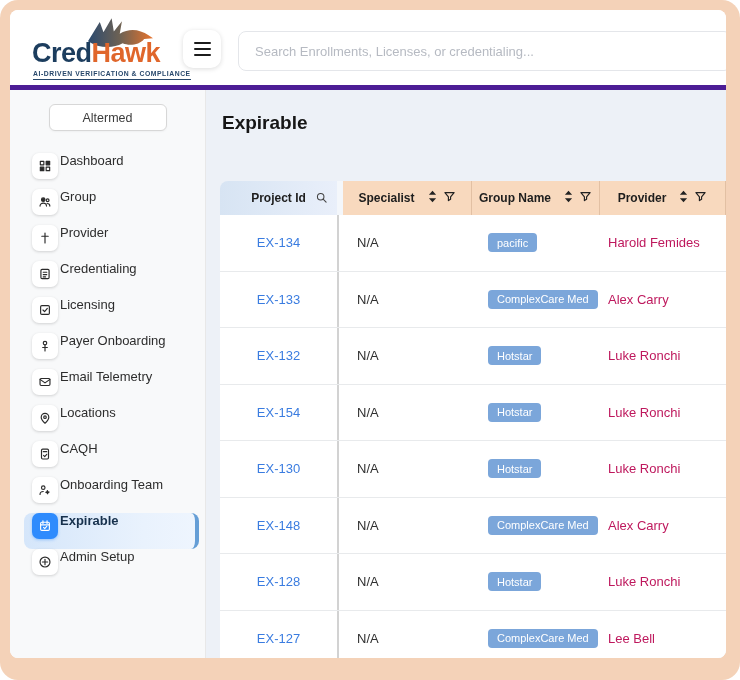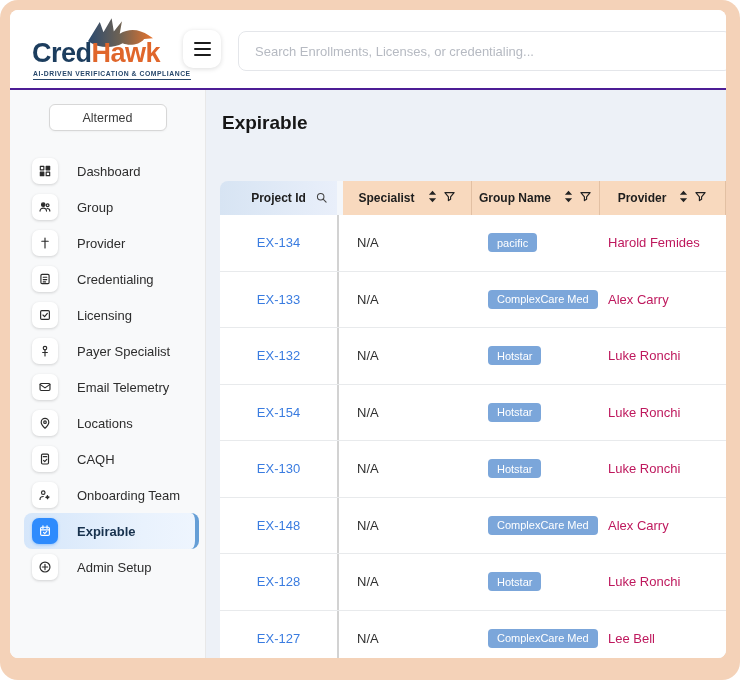--- a/index.html
+++ b/index.html
@@ -1,38 +1,38 @@
 <!DOCTYPE html>
 <html><head>
 <meta charset="utf-8">
 <style>
   * { margin:0; padding:0; box-sizing:border-box; }
   html,body { width:740px; height:680px; font-family:"Liberation Sans", sans-serif; background:#ffffff; }
   .frame { position:relative; width:740px; height:680px; background:#f4d2b8; border-radius:18px; overflow:hidden; }
   .panel { position:absolute; top:10px; left:10px; right:14px; bottom:22px; background:#fff; border-radius:8px; overflow:hidden; display:flex; flex-direction:column; }
 
   
-  .topbar { position:relative; height:80px; background:#fff; border-bottom:2px solid #4c1d95; flex:0 0 auto; }
+  .topbar { position:relative; height:80px; background:#fff; border-bottom:5px solid #4c1d95; flex:0 0 auto; }
   .logo { position:absolute; left:22px; top:4px; width:150px; height:72px; }
   .hawk { position:absolute; left:48px; top:2px; width:78px; height:34px; }
   .wordmark { position:absolute; left:0; top:24px; font-size:27px; font-weight:bold; letter-spacing:-0.5px; white-space:nowrap; }
   .wm-cred { color:#1c3d5e; } .wm-hawk { color:#e0662b; }
   .tagline { position:absolute; left:1px; top:56px; font-size:6.8px; letter-spacing:0.55px; font-weight:bold; color:#27476b; border-bottom:1.6px solid #27476b; padding-bottom:2px; white-space:nowrap; }
   .hamburger { position:absolute; left:173px; top:20px; width:38px; height:38px; background:#fff; border:none; border-radius:10px; box-shadow:0 1px 5px rgba(0,0,0,0.14); cursor:pointer; display:flex; flex-direction:column; justify-content:center; align-items:center; gap:3.5px; }
   .hamburger span { display:block; width:17px; height:2.6px; background:#1c1c1c; border-radius:1px; }
   .searchbox { position:absolute; left:228px; top:21px; right:-6px; height:40px; }
   .searchbox input { width:100%; height:100%; border:1px solid #e4e6ea; border-radius:8px; padding:0 16px; font-size:13px; color:#333; background:#fff; font-family:"Liberation Sans",sans-serif; }
   .searchbox input::placeholder { color:#b6bac2; }
 
   
   .bodywrap { flex:1; display:flex; min-height:0; }
   .sidebar { flex:0 0 196px; background:#f8f9fa; border-right:1px solid #e8e8e8; padding-top:10px; overflow:hidden; }
   .orgbtn { display:block; margin:4px auto 0; width:118px; height:27px; background:#fff; border:1px solid #d7d7d7; border-radius:6px; font-size:12.5px; color:#3a3a3a; font-family:"Liberation Sans",sans-serif; cursor:pointer; box-shadow:0 1px 2px rgba(0,0,0,0.04);text-align:center; }
   .nav { margin-top:22px; padding:0 6px 0 14px; }
-  .nav-item { display:flex; align-items:center; gap:19px; height:36px; padding-left:8px; border-radius:8px; cursor:pointer; position:relative; }
+  .nav-item { display:flex; gap:2px; height:36px; padding-left:8px; border-radius:8px; cursor:pointer; position:relative; }
   .icon-box { width:26px; height:26px; background:#fff; border-radius:7px; box-shadow:0 1px 3px rgba(0,0,0,0.16); display:flex; align-items:center; justify-content:center; color:#2b2b2b; flex:0 0 auto; }
   .nav-label { font-size:13px; color:#2d2d2d; }
   .nav-item.active { background:linear-gradient(90deg,#d5e6fa 0%, #e9f2fd 70%, #eef5fe 100%); border-right:4px solid #659ed6; }
   .nav-item.active .icon-box { background:#2e8bfd; box-shadow:0 1px 3px rgba(46,139,253,0.4); color:#fff; }
   .nav-item.active .nav-label { color:#17314d; font-weight:bold; }
 
   .content { flex:1; background:#edf1f7; padding:14px 0 0 14px; overflow:hidden; position:relative; }
   .page-title { font-size:19px; font-weight:bold; color:#161616; margin:8px 0 0 2px; }
 
   
@@ -145,21 +145,21 @@
               <span class="nav-label">Licensing</span>
             </div>
             <div class="nav-item">
               <span class="icon-box">
                 <svg width="14" height="14" viewBox="0 0 24 24" fill="none" stroke="currentColor" stroke-width="2" stroke-linecap="round" stroke-linejoin="round">
                   <circle cx="12" cy="7" r="3"></circle>
                   <line x1="12" y1="10" x2="12" y2="20.5"></line>
                   <line x1="8" y1="14.5" x2="16" y2="14.5"></line>
                 </svg>
               </span>
-              <span class="nav-label">Payer Specialist</span>
+              <span class="nav-label">Payer Onboarding</span>
             </div>
             <div class="nav-item">
               <span class="icon-box">
                 <svg width="14" height="14" viewBox="0 0 24 24" fill="none" stroke="currentColor" stroke-width="2" stroke-linecap="round" stroke-linejoin="round">
                   <rect x="3.5" y="6" width="17" height="12" rx="2"></rect>
                   <path d="M3.5 7.5 12 13.5l8.5-6"></path>
                 </svg>
               </span>
               <span class="nav-label">Email Telemetry</span>
             </div>

